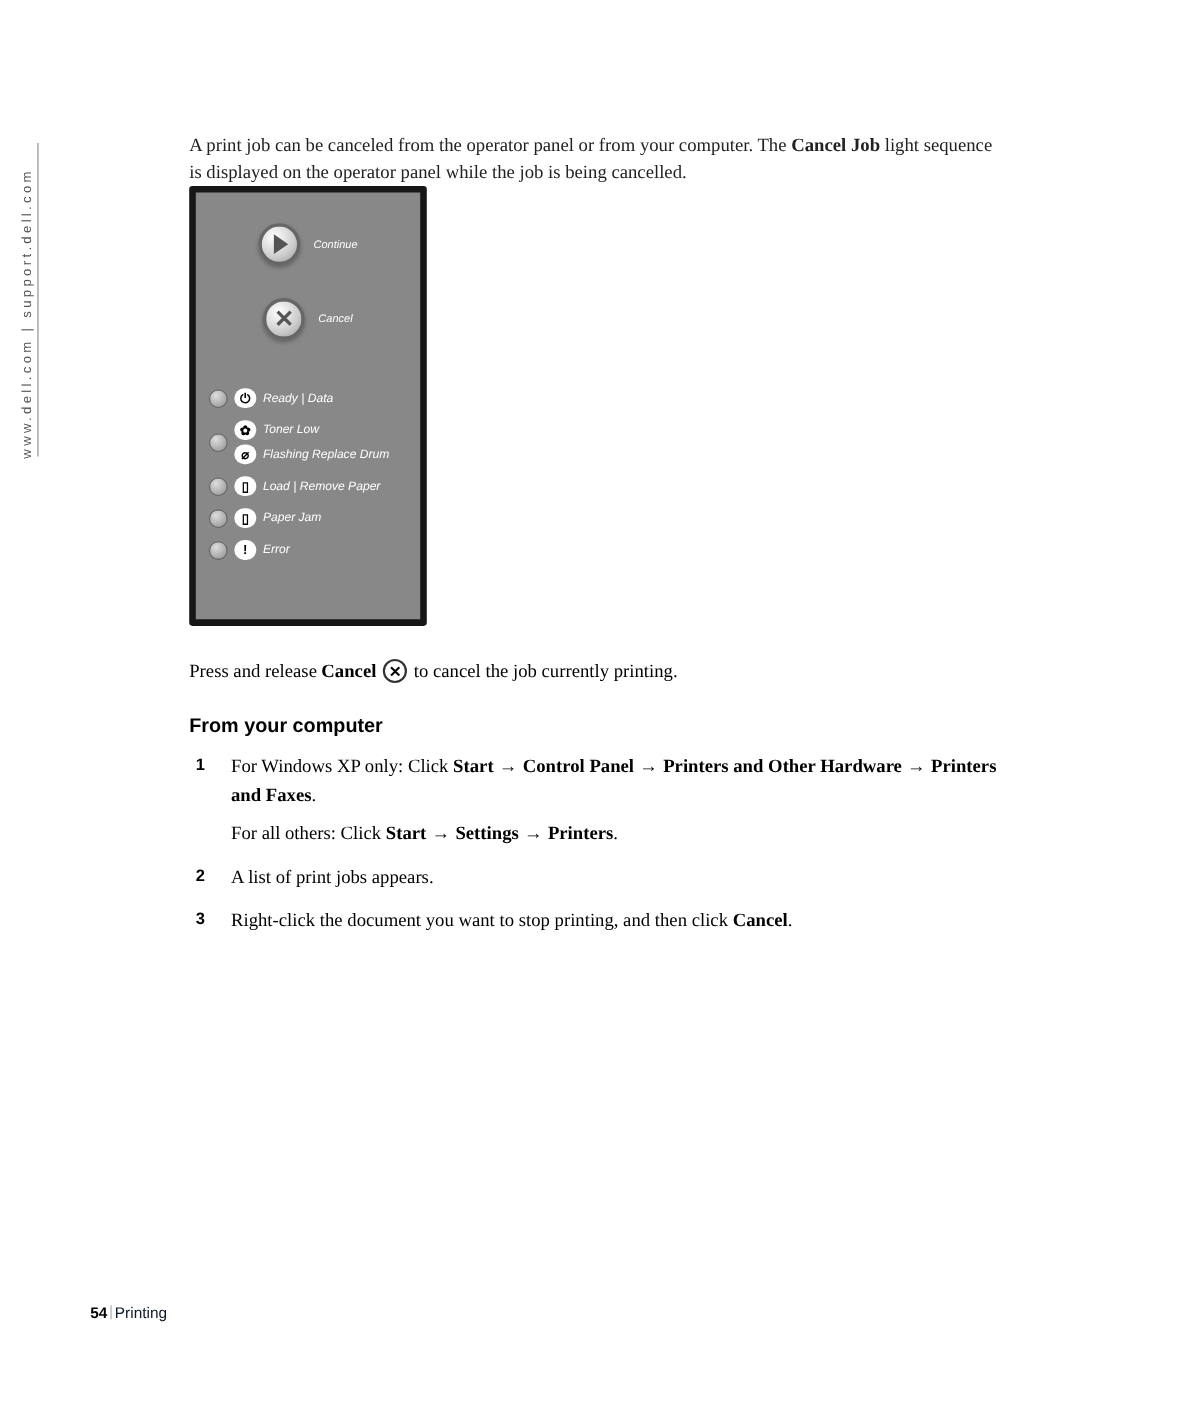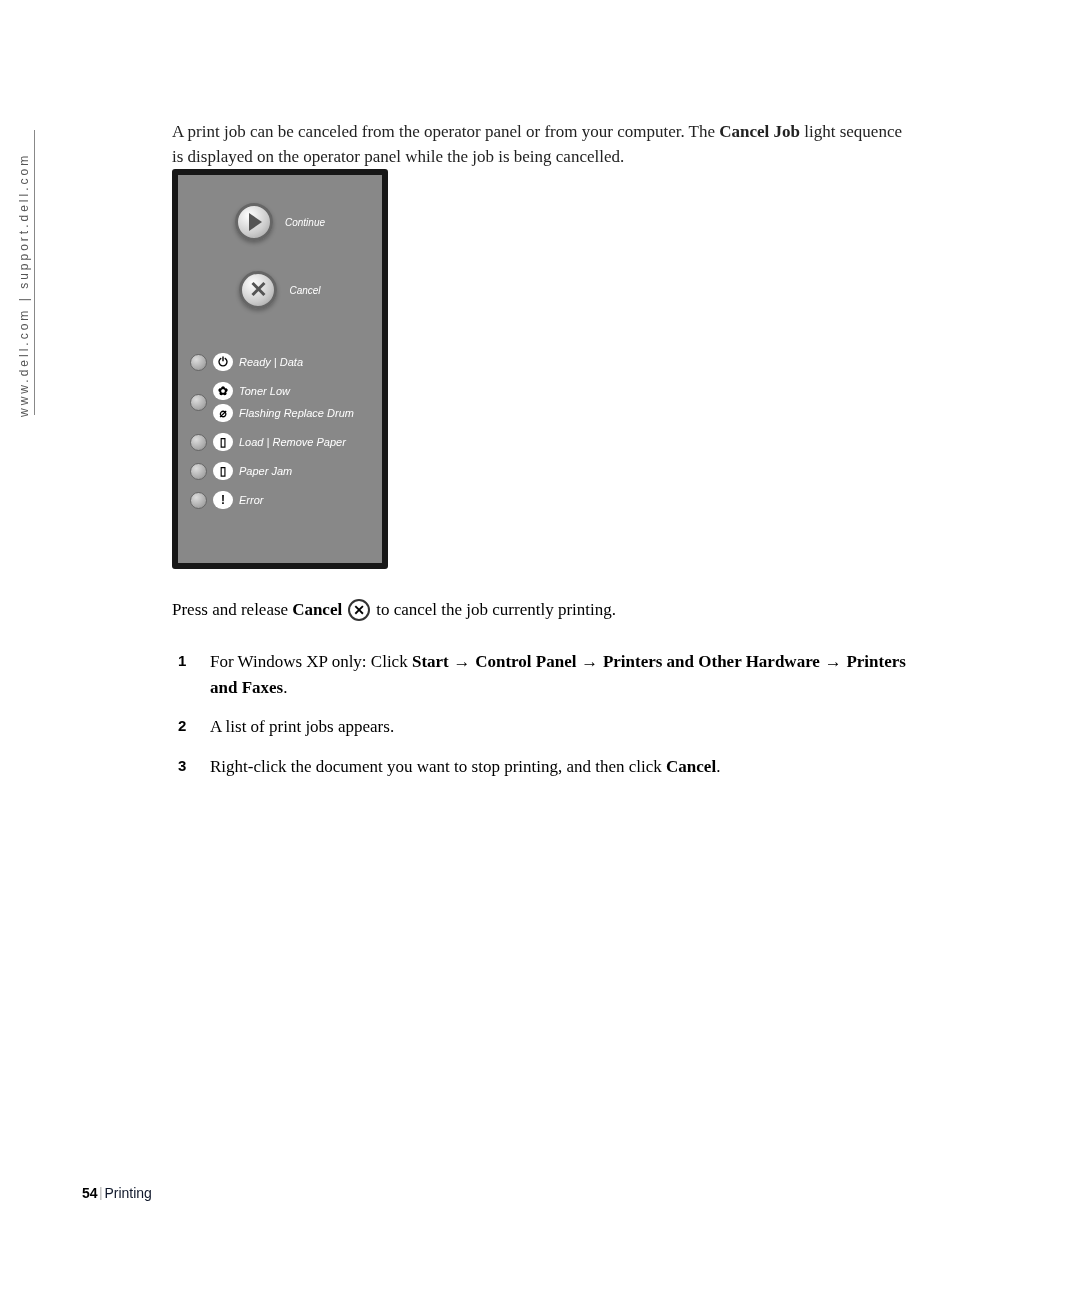--- a/index.html
+++ b/index.html
@@ -299,23 +299,27 @@
     </div>
   </div>
 
   <p class="body-line">
     <span>Press and release </span>
     <span class="bold">Cancel</span>
     <span class="inline-cancel-icon">✕</span>
     <span> to cancel the job currently printing.</span>
   </p>
 
+  <h2>From your computer</h2>
   <ol class="steps">
     <li>
       <span>For Windows XP only: Click </span><span class="bold">Start</span><span class="arrow"> → </span><span class="bold">Control Panel</span><span class="arrow"> → </span><span class="bold">Printers and Other Hardware</span><span class="arrow"> → </span><span class="bold">Printers and Faxes</span><span>.</span>
+      <div class="sub">
+        <span>For all others: Click </span><span class="bold">Start</span><span class="arrow"> → </span><span class="bold">Settings</span><span class="arrow"> → </span><span class="bold">Printers</span><span>.</span>
+      </div>
     </li>
     <li>
       <div class="sub">A list of print jobs appears.</div>
     </li>
     <li>
       <span>Right-click the document you want to stop printing, and then click </span><span class="bold">Cancel</span><span>.</span>
     </li>
   </ol>
 </div>
 

